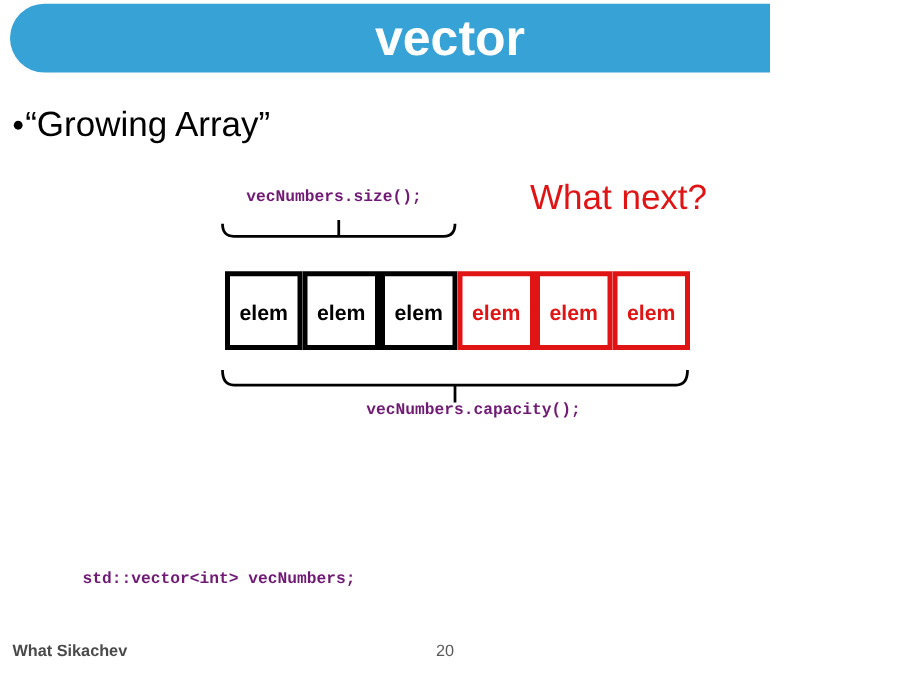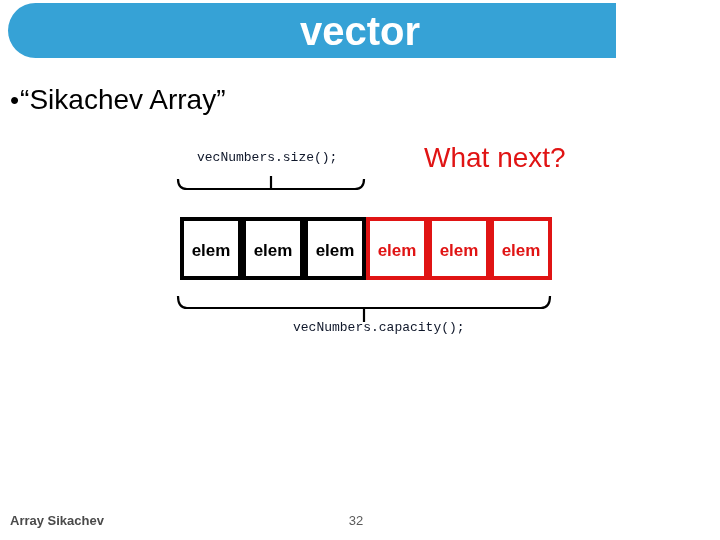--- a/index.html
+++ b/index.html
@@ -42,21 +42,21 @@
     padding:1px 2px;margin-top:2px;line-height:6px;
   }
   
   .bullet-line{
     position:absolute;left:10px;top:84px;
     font-size:28px;color:#000000;line-height:32px;
     display:flex;align-items:center;
   }
   .bullet-marker{font-size:26px;margin-right:1px;}
   
-  .mono{font-family:"Liberation Mono","DejaVu Sans Mono",monospace;font-weight:normal;color:#0f172a;}
+  .mono{font-family:"Liberation Mono","DejaVu Sans Mono",monospace;font-weight:bold;color:#701a75;}
   .size-label{position:absolute;left:197px;top:150px;font-size:13px;}
   .what-next{
     position:absolute;left:424px;top:141px;
     font-size:28px;color:var(--highlight-red,#E01414);line-height:34px;
   }
   .capacity-label{position:absolute;left:293px;top:320px;font-size:13px;}
   
   .brace{position:absolute;}
   .brace path{fill:none;stroke:#000;stroke-width:2.2;}
   .top-brace{left:176px;top:176px;}
@@ -101,21 +101,21 @@
 
   <div class="tu-logo">
     <div class="tu-frame">
       <div class="tu-top">TU</div>
       <div class="tu-bottom">VIENNA</div>
     </div>
   </div>
 
   <div class="bullet-line">
     <span class="bullet-marker">•</span>
-    <span>“Sikachev Array”</span>
+    <span>“Growing Array”</span>
   </div>
 
   <div class="size-label mono">vecNumbers.size();</div>
 
   <div class="what-next">What next?</div>
 
   <svg class="brace top-brace" width="190" height="16" viewBox="0 0 190 16">
     <path d="M2,3 Q2,13 11,13 L179,13 Q188,13 188,3"></path>
     <path d="M95,13 L95,0"></path>
   </svg>
@@ -130,26 +130,27 @@
   </div>
 
   <svg class="brace bottom-brace" width="376" height="30" viewBox="0 0 376 30">
     <path d="M2,1 Q2,13 11,13 L365,13 Q374,13 374,1"></path>
     <path d="M188,13 L188,27"></path>
   </svg>
 
   <div class="capacity-label mono">vecNumbers.capacity();</div>
 
   <div class="code-block mono">
+    <div>std::vector&lt;int&gt; vecNumbers;</div>
     
     
   </div>
 
-  <div class="footer-author">Array Sikachev</div>
-  <div class="footer-page">32</div>
+  <div class="footer-author">What Sikachev</div>
+  <div class="footer-page">20</div>
 
   <svg class="mascot" width="28" height="40" viewBox="0 0 28 40">
     <g style="fill:var(--mascot-magenta,#BE3189)">
       <circle cx="14" cy="3" r="1.7"></circle>
       <circle cx="19" cy="7" r="1.3"></circle>
       <circle cx="9" cy="6" r="1.1"></circle>
       <circle cx="23" cy="12" r="1.0"></circle>
       <circle cx="4" cy="14" r="0.9"></circle>
       <path d="M13,9 C7,9 3,14 4,19 C1,21 1,26 4,28 C3,32 7,36 11,34
                C13,37 19,37 21,34 C26,34 27,30 24,27 C27,22 25,13 13,9 Z"></path>

